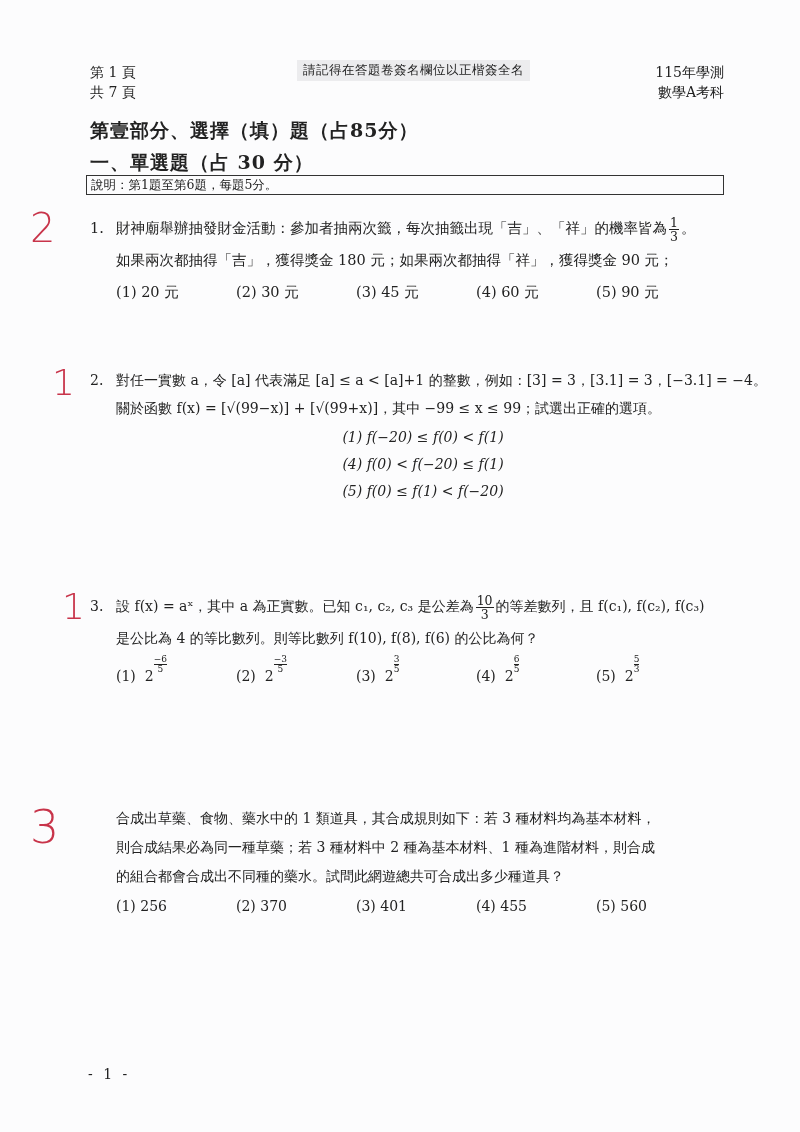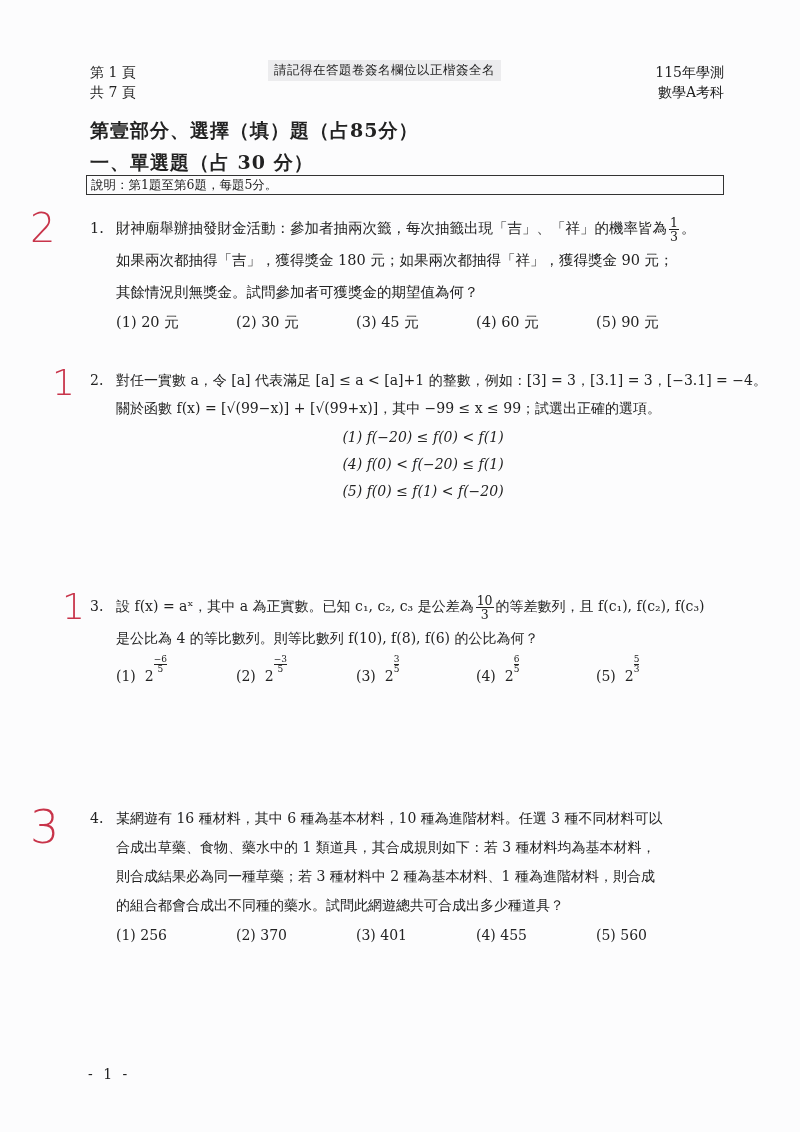--- a/index.html
+++ b/index.html
@@ -4,21 +4,21 @@
   <style>
     html, body { margin: 0; padding: 0; }
     body {
       width: 800px; height: 1132px; position: relative; overflow: hidden;
       background: #fcfcfd;
       font-family: "DejaVu Serif", "Liberation Serif", serif;
       color: #222;
     }
     .abs { position: absolute; }
     .hdr-left { left: 90px; top: 62px; font-size: 14px; line-height: 20px; }
-    .hdr-center { left: 268px; top: 60px; font-size: 12.5px; background: #ececee; padding: 2px 6px; letter-spacing: 0.5px; }
+    .hdr-center { left: 297px; top: 60px; font-size: 12.5px; background: #ececee; padding: 2px 6px; letter-spacing: 0.5px; }
     .hdr-right { right: 76px; top: 62px; font-size: 14px; line-height: 20px; text-align: right; }
     .part-title { left: 90px; top: 118px; font-size: 19px; font-weight: bold; letter-spacing: 1px; }
     .section-title { left: 90px; top: 150px; font-size: 19px; font-weight: bold; letter-spacing: 1px; }
     .note-box { left: 86px; top: 175px; width: 632px; height: 18px; border: 1.5px solid #333; font-size: 12.5px; line-height: 18px; padding-left: 4px; }
     .q { left: 90px; font-size: 14.5px; line-height: 28px; width: 640px; }
     .q .num { display: inline-block; width: 26px; }
     .q .line { white-space: nowrap; }
     .q .indent { padding-left: 26px; }
     .opts { display: flex; padding-left: 26px; }
     .opts .opt { width: 120px; white-space: nowrap; }
@@ -48,21 +48,20 @@
 <div class="abs part-title">第壹部分、選擇（填）題（占85分）</div>
 <div class="abs section-title">一、單選題（占 30 分）</div>
 <div class="abs note-box">說明：第1題至第6題，每題5分。</div>
 
 <div class="abs mark" style="left:30px; top:205px;">2</div>
 <div class="abs q" style="top:214px;">
   <div class="line">
     <span class="num">1.</span><span>財神廟舉辦抽發財金活動：參加者抽兩次籤，每次抽籤出現「吉」、「祥」的機率皆為</span><span class="frac"><span class="n">1</span><span class="d">3</span></span><span>。</span>
   </div>
   <div class="line indent" style="line-height:34px;">如果兩次都抽得「吉」，獲得獎金 180 元；如果兩次都抽得「祥」，獲得獎金 90 元；</div>
-  <div class="line indent" style="line-height:30px;">其餘情況則無獎金。試問參加者可獲獎金的期望值為何？</div>
   <div class="opts" style="line-height:30px;">
     <span class="opt">(1) 20 元</span>
     <span class="opt">(2) 30 元</span>
     <span class="opt">(3) 45 元</span>
     <span class="opt">(4) 60 元</span>
     <span class="opt">(5) 90 元</span>
   </div>
 </div>
 
 <div class="abs mark" style="left:52px; top:362px; font-size:36px;">1</div>
@@ -86,21 +85,20 @@
     <span class="opt"><span>(1)</span>&nbsp; <span>2</span><span class="sup-frac"><span class="n">−6</span><span>5</span></span></span>
     <span class="opt"><span>(2)</span>&nbsp; <span>2</span><span class="sup-frac"><span class="n">−3</span><span>5</span></span></span>
     <span class="opt"><span>(3)</span>&nbsp; <span>2</span><span class="sup-frac"><span class="n">3</span><span>5</span></span></span>
     <span class="opt"><span>(4)</span>&nbsp; <span>2</span><span class="sup-frac"><span class="n">6</span><span>5</span></span></span>
     <span class="opt"><span>(5)</span>&nbsp; <span>2</span><span class="sup-frac"><span class="n">5</span><span>3</span></span></span>
   </div>
 </div>
 
 <div class="abs mark" style="left:30px; top:800px; font-size:46px;">3</div>
 <div class="abs q" style="top:804px; font-size:14px; line-height:29px;">
-  <div class="line"><span class="num">4.</span><span>某網遊有 16 種材料，其中 6 種為基本材料，10 種為進階材料。任選 3 種不同材料可以</span></div>
   <div class="line indent">合成出草藥、食物、藥水中的 1 類道具，其合成規則如下：若 3 種材料均為基本材料，</div>
   <div class="line indent">則合成結果必為同一種草藥；若 3 種材料中 2 種為基本材料、1 種為進階材料，則合成</div>
   <div class="line indent">的組合都會合成出不同種的藥水。試問此網遊總共可合成出多少種道具？</div>
   <div class="opts" style="line-height:30px;">
     <span class="opt">(1) 256</span>
     <span class="opt">(2) 370</span>
     <span class="opt">(3) 401</span>
     <span class="opt">(4) 455</span>
     <span class="opt">(5) 560</span>
   </div>

